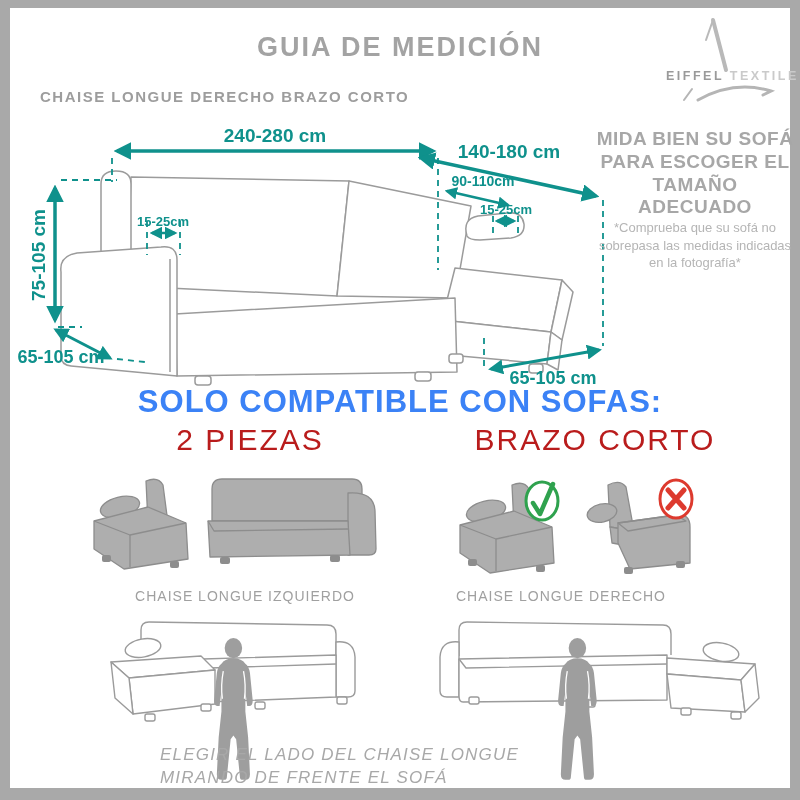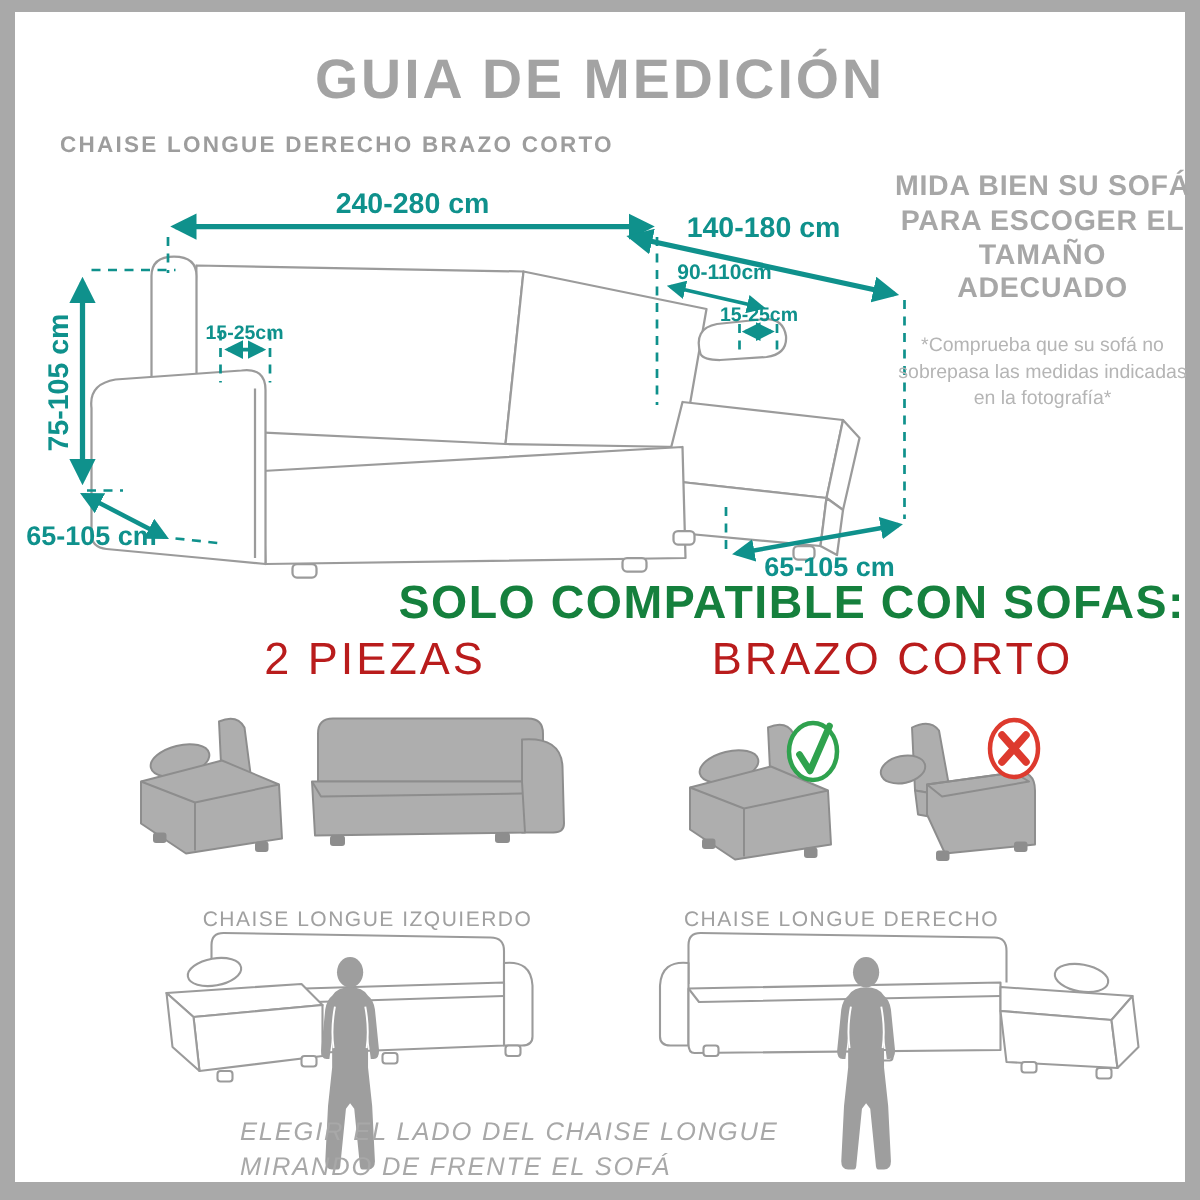--- a/index.html
+++ b/index.html
@@ -1,42 +1,58 @@
 <!DOCTYPE html>
 <html><head>
 <meta charset="utf-8">
 <style>
   html,body{margin:0;padding:0;}
   body{width:800px;height:800px;background:#a9a9a9;font-family:"Liberation Sans",sans-serif;position:relative;overflow:hidden;}
   .canvas{position:absolute;left:10px;top:8px;width:780px;height:780px;background:#ffffff;}
   .abs{position:absolute;}
-  .title{left:0;top:24px;width:780px;text-align:center;font-size:37px;font-weight:bold;letter-spacing:2px;color:#a3a3a3;}
+  .title{left:0;top:24px;width:780px;text-align:center;font-size:27px;font-weight:bold;letter-spacing:2px;color:#a3a3a3;}
   .subtitle{left:30px;top:80px;font-size:15px;font-weight:bold;letter-spacing:1.5px;color:#9d9d9d;text-align:center;}
-  .advice{left:585px;top:106px;width:200px;text-align:center;}
+  .advice{left:585px;top:120px;width:200px;text-align:center;}
   .advice .head{font-size:19px;font-weight:bold;letter-spacing:0.5px;color:#a7a7a7;line-height:1.2;}
-  .advice .note{margin-top:16px;font-size:13px;color:#b5b5b5;line-height:1.35;}
-  .compat-title{left:0;top:376px;width:780px;text-align:right;font-size:31px;font-weight:bold;letter-spacing:1px;color:#15803d;}
+  .advice .note{font-size:13px;color:#b5b5b5;line-height:1.35;}
+  .compat-title{left:0;top:376px;width:780px;text-align:center;font-size:31px;font-weight:bold;letter-spacing:1px;color:#3b82f6;}
   .compat-label{top:415px;font-size:30px;font-weight:400;letter-spacing:2px;color:#b91c1c;text-align:center;}
   .lab-left{left:60px;width:360px;}
   .lab-right{left:420px;width:330px;}
-  .caption{top:580px;font-size:14px;letter-spacing:1px;color:#a0a0a0;text-align:center;margin-top:16px;}
+  .caption{top:580px;font-size:14px;letter-spacing:1px;color:#a0a0a0;text-align:center;}
   .cap-left{left:55px;width:360px;}
   .cap-right{left:376px;width:350px;}
   .footer{left:150px;top:736px;width:520px;text-align:left;font-size:17px;letter-spacing:1.2px;color:#a8a8a8;line-height:1.35;font-style:italic;}
   svg{overflow:visible;display:block;}
   svg text{font-family:"Liberation Sans",sans-serif;}
   .meas{fill:#0f918c;font-weight:bold;}
 </style>
 </head>
 <body>
 
 <div class="canvas">
 
   <div class="abs title">GUIA DE MEDICIÓN</div>
 
+  <div class="abs" style="left:640px;top:6px;width:140px;height:92px;">
+    <svg width="140" height="92" viewBox="0 0 140 92">
+      <g stroke="#b9b9b9" fill="none" stroke-linecap="round">
+        <path d="M63,6 L76,56" stroke-width="4"></path>
+        <path d="M63,6 L56,26" stroke-width="2"></path>
+      </g>
+      <text x="16" y="66" font-size="12.5" font-weight="bold" letter-spacing="2.5">
+        <tspan fill="#9a9a9a">EIFFEL</tspan>
+        <tspan fill="#cacaca">TEXTILE</tspan>
+      </text>
+      <g stroke="#b5b5b5" fill="none" stroke-linecap="round">
+        <path d="M34,86 L42,75" stroke-width="2"></path>
+        <path d="M48,86 Q84,66 121,77 L113,81" stroke-width="3"></path>
+      </g>
+    </svg>
+  </div>
 
   <div class="abs subtitle">CHAISE LONGUE DERECHO BRAZO CORTO</div>
 
   <div class="abs" style="left:7px;top:112px;width:578px;height:272px;">
     <svg width="578" height="272" viewBox="0 0 578 272">
       <defs>
         <marker id="ah" viewBox="0 0 10 10" refX="8" refY="5" markerWidth="5" markerHeight="5" orient="auto-start-reverse">
           <path d="M0,0 L10,5 L0,10 Z" fill="#0f918c"></path>
         </marker>
       </defs>

